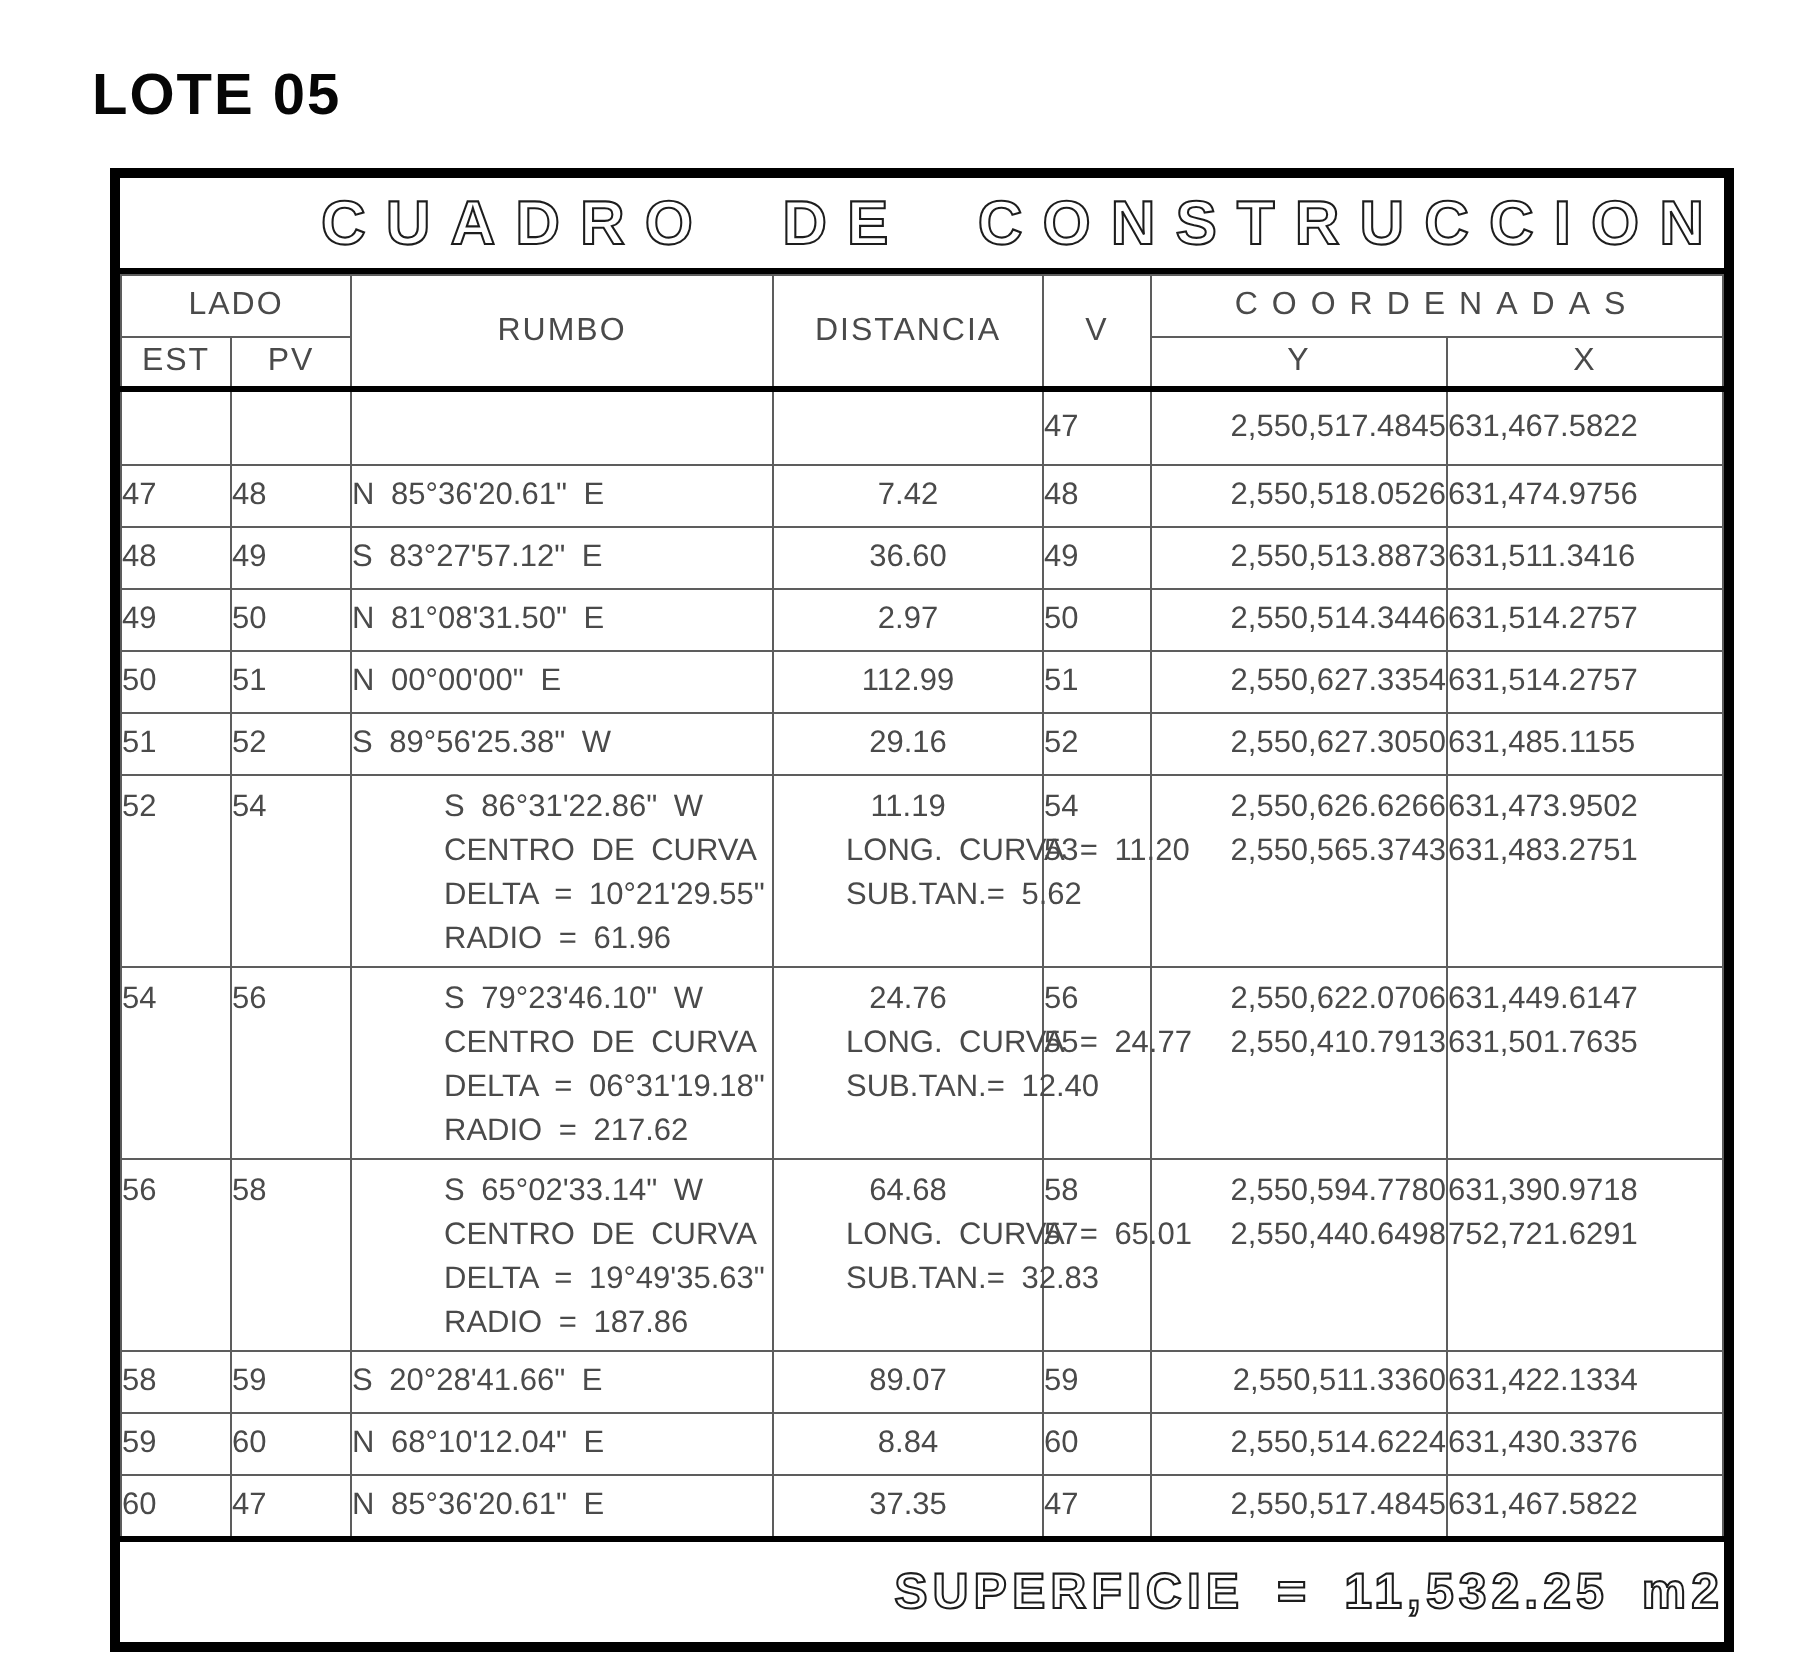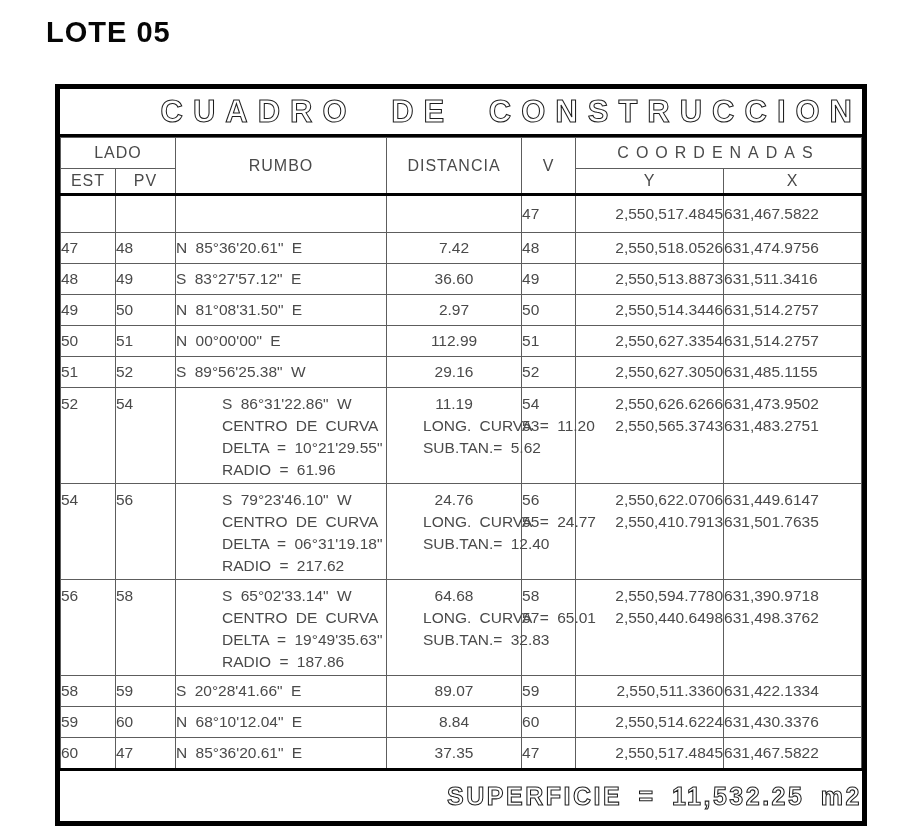--- a/index.html
+++ b/index.html
@@ -1,21 +1,21 @@
 <!DOCTYPE html>
 <html><head>
 <meta charset="utf-8">
 <style>
   html,body { margin:0; padding:0; background:#ffffff; }
   body {
     width:904px; height:828px; position:relative; overflow:hidden;
     font-family:"Liberation Sans","DejaVu Sans",sans-serif;
   }
   .lote {
-    position:absolute; left:46px; top:16px;
+    position:absolute; left:46px; top:32px;
     font-size:29px; font-weight:bold; color:#060606; letter-spacing:1px;
   }
   .frame {
     position:absolute; left:55px; top:84px; width:812px;
     border:5px solid #000; box-sizing:border-box; background:#fff;
   }
   
   .outline { color:#2f2f2f; }
   @supports (-webkit-text-stroke: 1px #000) {
     .outline { color:transparent; -webkit-text-stroke:1.05px #1d1d1d; }
@@ -325,21 +325,21 @@
           <td class="c">
             <div class="line">58</div>
             <div class="line">57</div>
           </td>
           <td class="ycol">
             <div class="line">2,550,594.7780</div>
             <div class="line">2,550,440.6498</div>
           </td>
           <td class="c">
             <div class="line">631,390.9718</div>
-            <div class="line">631,498.3762</div>
+            <div class="line">752,721.6291</div>
           </td>
         </tr>
         <tr class="r-simple">
           <td class="c">
             <div class="line">58</div>
           </td>
           <td class="c">
             <div class="line">59</div>
           </td>
           <td class="c">

